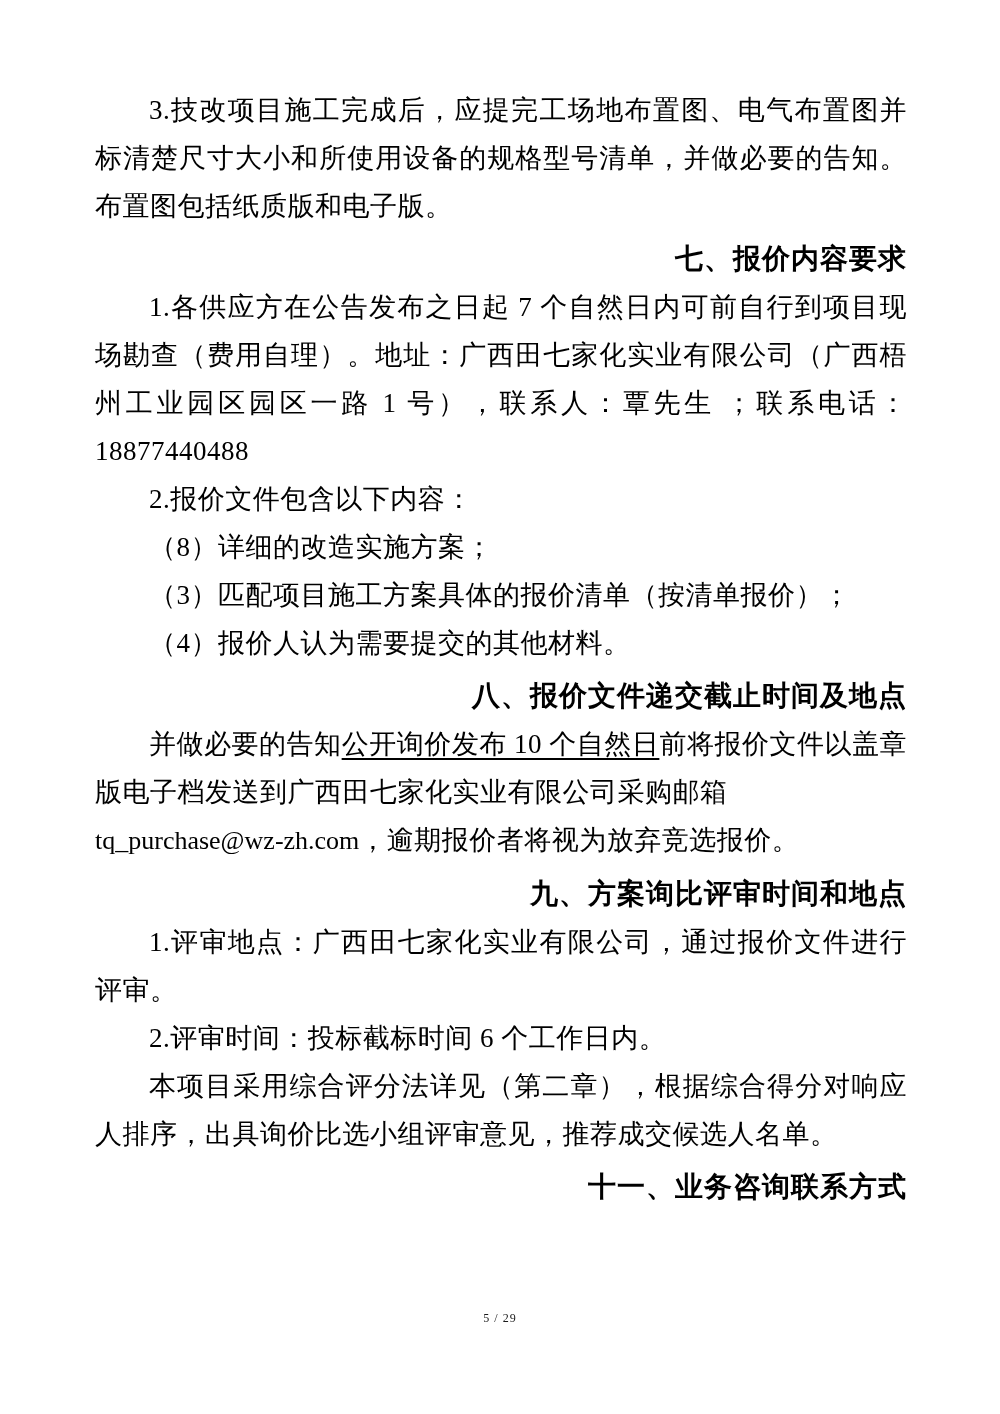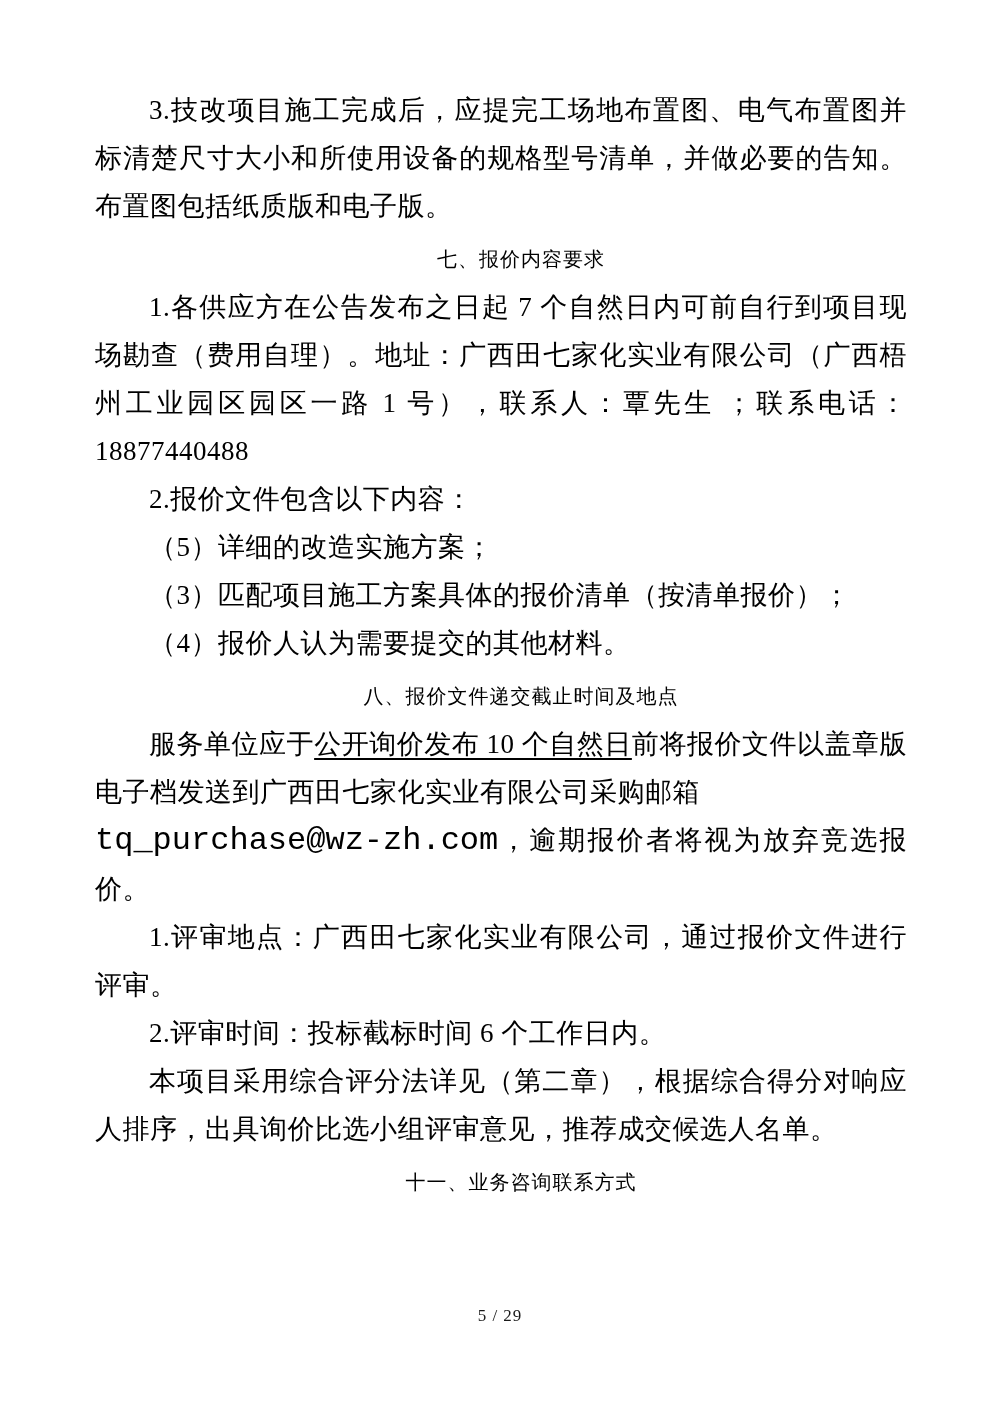--- a/index.html
+++ b/index.html
@@ -27,61 +27,62 @@
     font-size: 27px;
     line-height: 48px;
     letter-spacing: 0.5px;
     text-align: justify;
     text-justify: inter-character;
     text-indent: 2em;
     font-family: "Liberation Serif", serif;
   }
   .heading {
     margin: 5px 0 0 0;
-    font-size: 20px;
+    font-size: 28px;
     line-height: 48px;
-    font-weight: 400;
+    font-weight: 700;
     letter-spacing: 1px;
     text-indent: 2em;
-    text-align: center;
+    text-align: right;
     font-family: "Liberation Sans", sans-serif;
   }
   .b { font-weight: 400; }
   .u { text-decoration: underline; text-underline-offset: 5px; }
   .mono {
-    font-family: Liberation Mono, monospace;
-    font-size: 32px;
+    font-family: Liberation Serif, serif;
+    font-size: 26px;
     letter-spacing: 0;
   }
   .footer {
     position: absolute;
     left: 0;
     right: 0;
     bottom: 88px;
     text-align: center;
-    font-size: 17px;
+    font-size: 12px;
     letter-spacing: 1px;
     font-family: "Liberation Serif", serif;
     color: #1a1a1a;
   }
 </style>
 </head>
 <body>
 
 <div class="page">
   <div class="content">
       <p class="para"><span>3.技改项目施工完成后，应提完工场地布置图、电气布置图并标清楚尺寸大小和所使用设备的规格型号清单，并做必要的告知。布置图包括纸质版和电子版。</span></p>
       <p class="heading"><span>七、报价内容要求</span></p>
       <p class="para"><span>1.各供应方在公告发布之日起 7 个自然日内可前自行到项目现场勘查（费用自理）。地址：广西田七家化实业有限公司（广西梧州工业园区园区一路 1 号），联系人：覃先生 ；联系电话：18877440488</span></p>
       <p class="para"><span>2.报价文件包含以下内容：</span></p>
-      <p class="para"><span>（5）详细的改造实施方案；</span></p>
+      <p class="para"><span>（8）详细的改造实施方案；</span></p>
       <p class="para"><span>（3）匹配项目施工方案具体的报价清单（按清单报价）；</span></p>
       <p class="para"><span>（4）报价人认为需要提交的其他材料。</span></p>
       <p class="heading"><span>八、报价文件递交截止时间及地点</span></p>
-      <p class="para"><span>服务单位应于</span><span class="b u">公开询价发布 10 个自然日</span><span>前将报价文件以</span><span class="b">盖章版电子档发</span><span>送到广西田七家化实业有限公司采购邮箱</span><br><span class="mono">tq_purchase@wz-zh.com</span><span>，逾期报价者将视为放弃竞选报价。</span></p>
+      <p class="para"><span>并做必要的告知</span><span class="b u">公开询价发布 10 个自然日</span><span>前将报价文件以</span><span class="b">盖章版电子档发</span><span>送到广西田七家化实业有限公司采购邮箱</span><br><span class="mono">tq_purchase@wz-zh.com</span><span>，逾期报价者将视为放弃竞选报价。</span></p>
+      <p class="heading"><span>九、方案询比评审时间和地点</span></p>
       <p class="para"><span>1.评审地点：广西田七家化实业有限公司，通过报价文件进行评审。</span></p>
       <p class="para"><span>2.评审时间：投标截标时间 6 个工作日内。</span></p>
       <p class="para"><span>本项目采用综合评分法详见（第二章），根据综合得分对响应人排序，出具询价比选小组评审意见，推荐成交候选人名单。</span></p>
       <p class="heading"><span>十一、业务咨询联系方式</span></p>
     </div>
   <div class="footer">
     <span>5 / 29</span>
   </div>
 </div>
 

